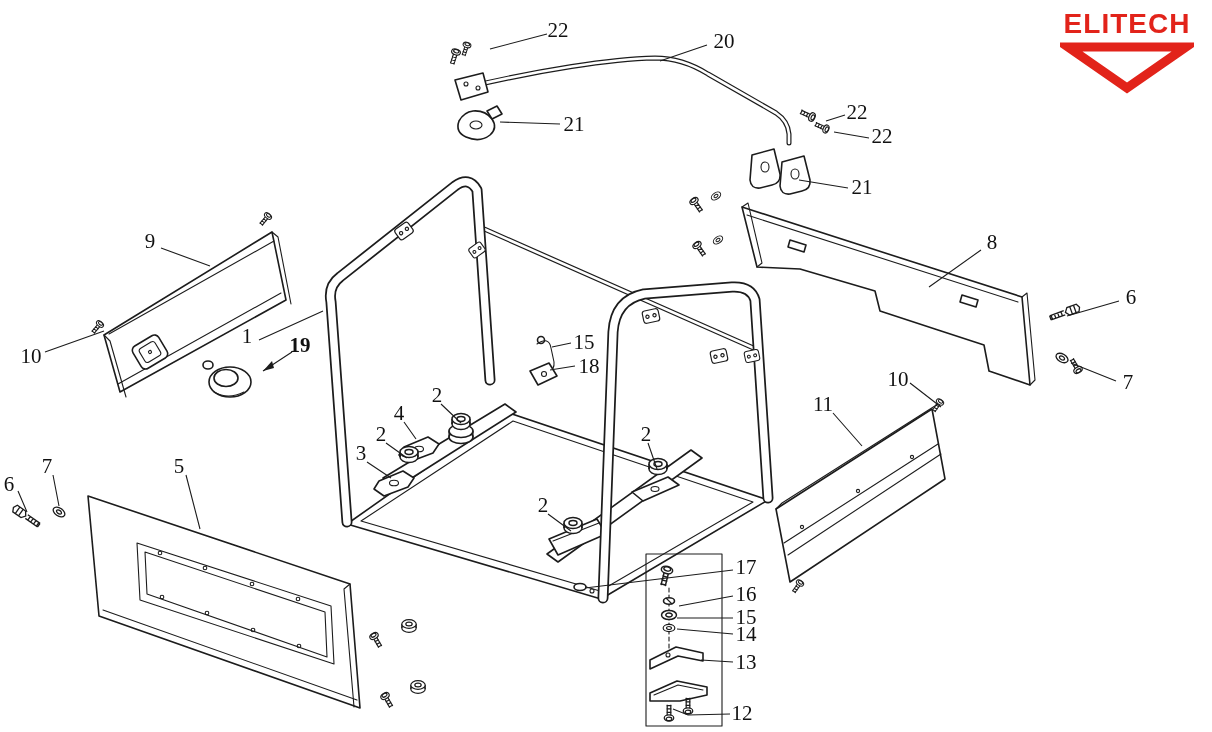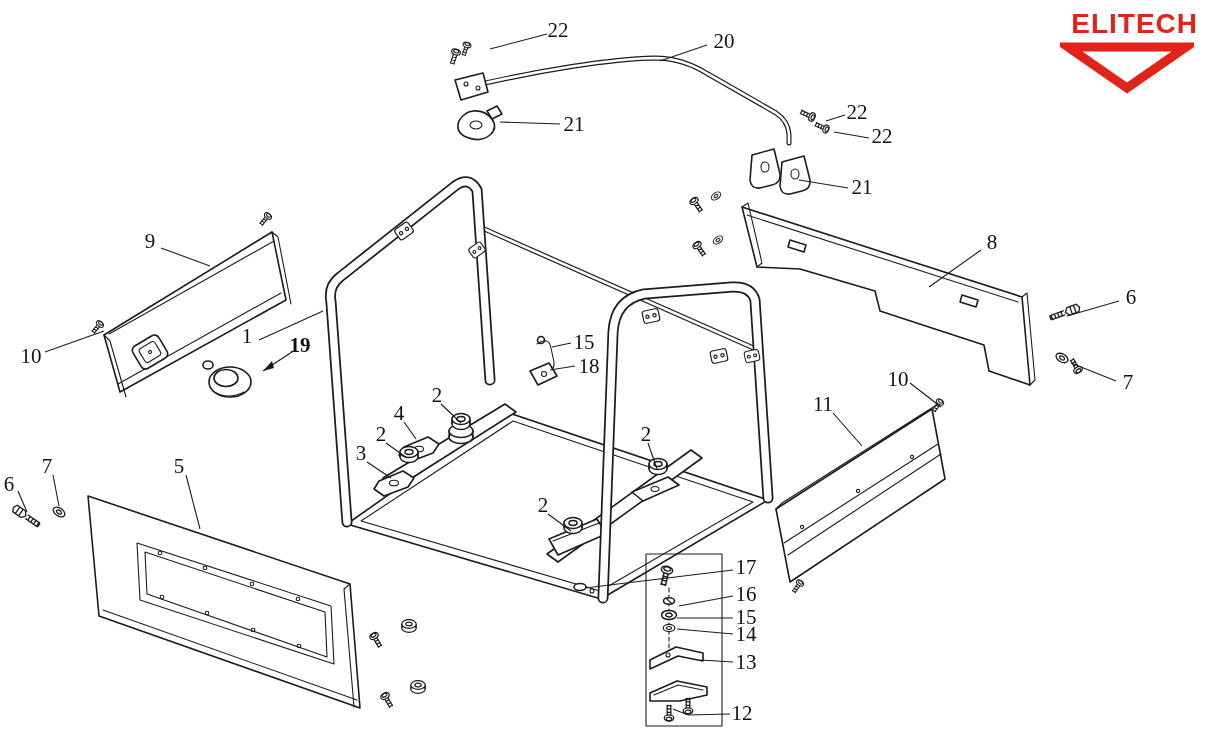--- a/index.html
+++ b/index.html
@@ -9,21 +9,21 @@
   .lnd {fill:none;stroke:#1c1c1c;stroke-width:1.1;stroke-linejoin:round;stroke-linecap:round;}
   .ln-f{fill:#fff;stroke:#1c1c1c;stroke-width:1.6;stroke-linejoin:round;}
   .t-out {fill:none;stroke:#1c1c1c;stroke-width:11;stroke-linecap:round;stroke-linejoin:round;}
   .t-in  {fill:none;stroke:#ffffff;stroke-width:7.5;stroke-linecap:round;stroke-linejoin:round;}
   .t2-out{fill:none;stroke:#1c1c1c;stroke-width:5;stroke-linecap:round;stroke-linejoin:round;}
   .t2-in {fill:none;stroke:#ffffff;stroke-width:2.6;stroke-linecap:round;stroke-linejoin:round;}
   .leader{fill:none;stroke:#1c1c1c;stroke-width:1.1;}
   .callout{font-family:"Liberation Serif",serif;font-size:21px;fill:#111;text-anchor:middle;}
   .callout.b{font-weight:bold;}
   
-  .logo{position:absolute;top:10px;right:14px;width:142px;text-align:right;
+  .logo{position:absolute;top:10px;right:14px;width:142px;text-align:center;
         color:var(--brand,#e2231a);font-family:"Liberation Sans",sans-serif;
         font-weight:bold;font-size:28px;letter-spacing:1px;line-height:1;}
   .logo-tri{display:block;margin:3px auto 0;}
   .logo-tri path{fill:none;stroke:var(--brand,#e2231a);stroke-width:9;stroke-linejoin:miter;}
 </style>
 </head>
 <body>
 
 <div class="canvas">
 

